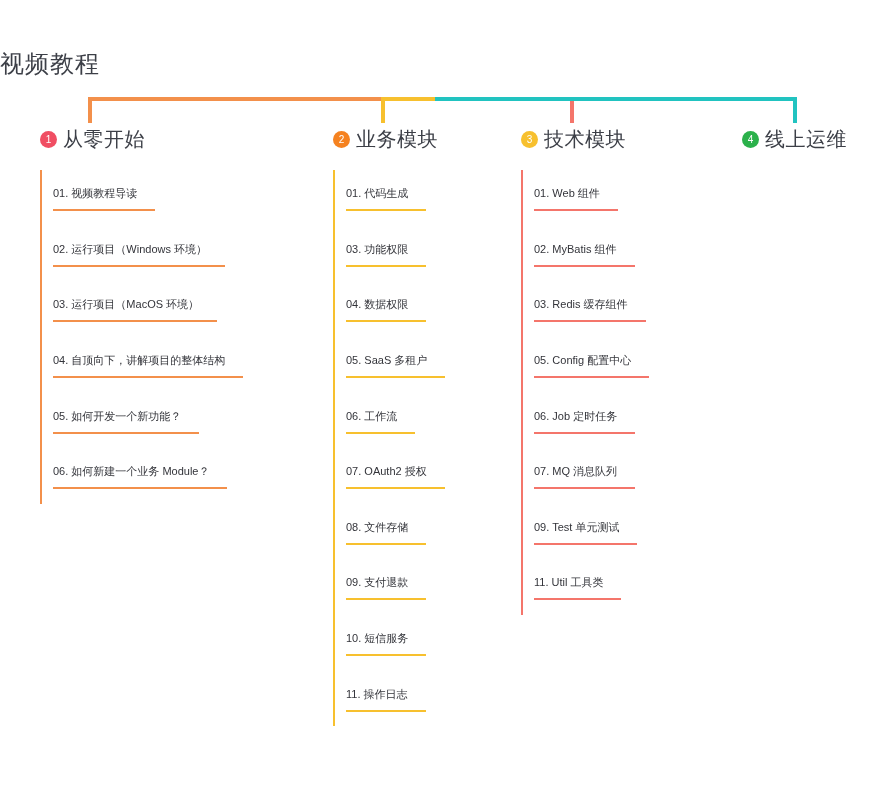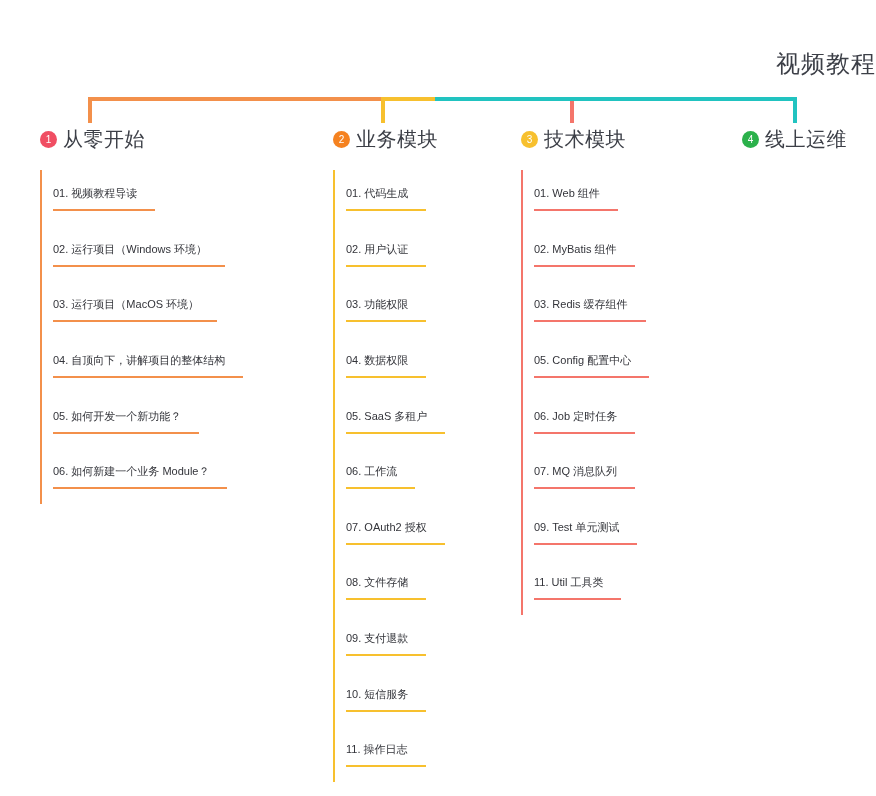--- a/index.html
+++ b/index.html
@@ -15,21 +15,21 @@
     color: #33343a;
     overflow: hidden;
   }
 
   
   #page-title {
     position: absolute;
     top: 48px;
     left: 0;
     width: 876px;
-    text-align: right;
+    text-align: left;
     font-size: 24px;
     line-height: 32px;
     font-weight: 400;
     color: #3c3f47;
     letter-spacing: 1px;
   }
 
   
   #connector {
     position: absolute;
@@ -170,23 +170,20 @@
     <div class="column c2" style="left: 333px;">
       <div class="col-head">
         <span class="col-badge" style="background: rgb(245, 130, 32);">2</span>
         <span class="col-title">业务模块</span>
       </div>
       <div class="col-items">
         <div class="item">
           <span class="item-label">01. 代码生成</span>
         </div>
         <div class="item">
-          <span class="item-label">02. 用户认证</span>
-        </div>
-        <div class="item">
           <span class="item-label">03. 功能权限</span>
         </div>
         <div class="item">
           <span class="item-label">04. 数据权限</span>
         </div>
         <div class="item">
           <span class="item-label">05. SaaS 多租户</span>
         </div>
         <div class="item">
           <span class="item-label">06. 工作流</span>

